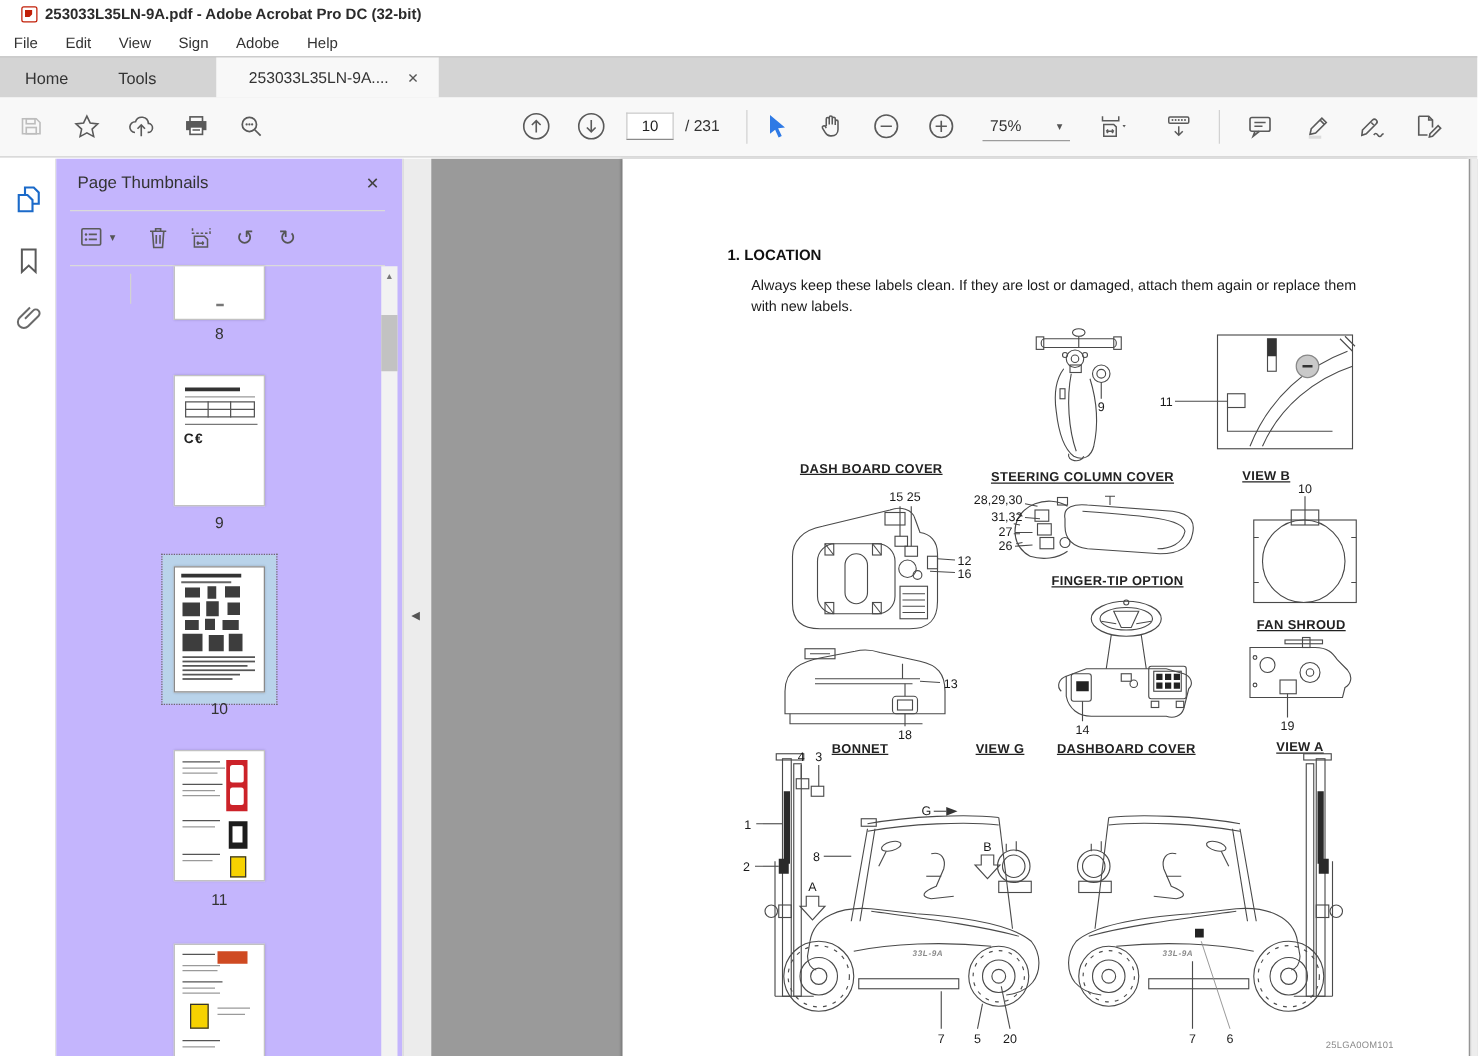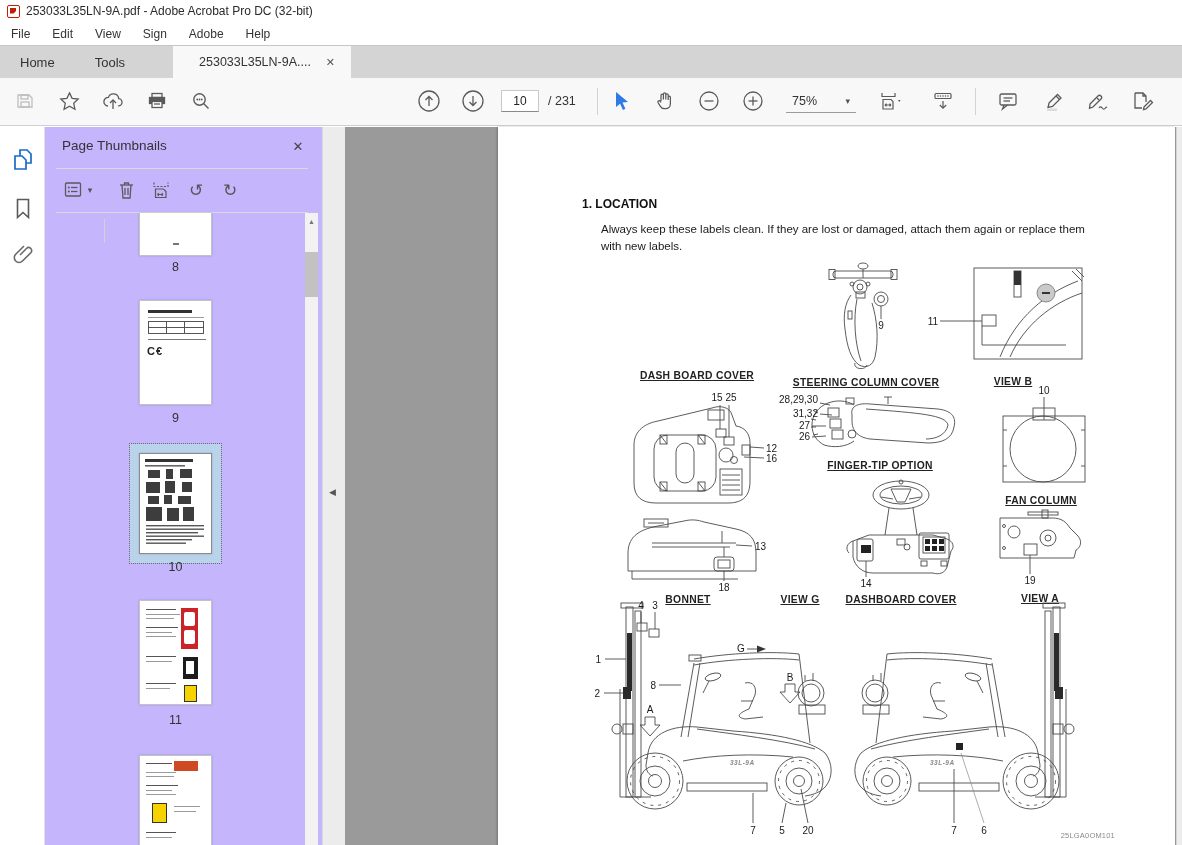--- a/index.html
+++ b/index.html
@@ -1,20 +1,20 @@
 <!DOCTYPE html>
 <html><head>
 <meta charset="utf-8">
 <style>
   * { box-sizing: border-box; margin: 0; padding: 0; }
   html,body { width:1182px; height:845px; overflow:hidden; }
   body { font-family:"Liberation Sans", sans-serif; background:#fff; position:relative; color:#333; }
 
   
-  .titlebar { height:22px; background:#fff; display:flex; align-items:center; padding-left:7px; font-size:12px; color:#2b2b2b; }
+  .titlebar { height:22px; background:#fff; display:flex; align-items:center; padding-left:17px; font-size:12px; color:#2b2b2b;font-weight:bold; }
   .pdficon { width:13px; height:13px; border:1.5px solid #c11e07; border-radius:2px; margin-right:6px; position:relative; }
   .pdficon::after { content:""; position:absolute; left:2px; top:2px; width:6px; height:6px; background:#c11e07; clip-path:polygon(0 0,100% 0,100% 60%,60% 100%,0 100%); }
   .menubar { height:23px; background:#fff; display:flex; align-items:center; font-size:12px; }
   .menubar .menu-item { padding:3px 11px; cursor:default; }
   .tabbar { height:33px; background:#d4d4d4; display:flex; align-items:stretch; border-top:1px solid #c6c6c6; }
   .tab { padding:0 20px; font-size:13px; display:flex; align-items:center; color:#333; }
   .tab.doc { background:#f8f8f8; width:178px; margin-left:28px; justify-content:space-between; padding:0 12px 0 26px; font-size:12.5px; }
   .tab-close { font-size:11px; color:#555; padding:2px 4px; }
 
   .toolbar { height:48px; background:#f8f8f8; border-bottom:1px solid #d0d0d0; position:relative; }
@@ -535,39 +535,39 @@
           <line x1="50" y1="21" x2="62" y2="22"></line>
           <line x1="42" y1="33" x2="56" y2="33"></line>
           <line x1="42" y1="44" x2="56" y2="43"></line>
         </g>
         <text x="48" y="10" text-anchor="end">28,29,30</text>
         <text x="48" y="24" text-anchor="end">31,32</text>
         <text x="40" y="36" text-anchor="end">27</text>
         <text x="40" y="47" text-anchor="end">26</text>
       </svg>
     </div>
-    <div class="cap" style="left:382px;top:333px">FINGER-TIP OPTION</div>
+    <div class="cap" style="left:396px;top:333px">FINGER-TIP OPTION</div>
 
     <div class="fig" style="left:495px;top:259px">
       <svg width="100" height="102" viewBox="0 0 100 102">
         <g fill="none" stroke="#4a4a4a" stroke-width="0.9">
           <rect x="10" y="30" width="82" height="66"></rect>
           <circle cx="50" cy="63" r="33"></circle>
           <rect x="40" y="22" width="22" height="12"></rect>
           <line x1="51" y1="22" x2="51" y2="34"></line>
           <line x1="10" y1="44" x2="14" y2="44"></line>
             <line x1="10" y1="80" x2="14" y2="80"></line>
           <line x1="88" y1="44" x2="92" y2="44"></line>
             <line x1="88" y1="80" x2="92" y2="80"></line>
           <line x1="51" y1="11" x2="51" y2="22"></line>
         </g>
         <text x="51" y="8" text-anchor="middle">10</text>
       </svg>
     </div>
-    <div class="cap" style="left:543px;top:368px">FAN COLUMN</div>
+    <div class="cap" style="left:543px;top:368px">FAN SHROUD</div>
 
     <div class="fig" style="left:120px;top:386px">
       <svg width="150" height="82" viewBox="0 0 150 82">
         <g fill="none" stroke="#4a4a4a" stroke-width="0.9">
           <path d="M10,58 V40 C10,22 24,16 40,13 L66,8 C74,6 80,7 86,9 L118,16 C132,19 138,26 138,40 V58 Z"></path>
           <path d="M14,58 V66 H120"></path>
           <rect x="26" y="6" width="24" height="8"></rect>
           <line x1="30" y1="10" x2="46" y2="10"></line>
           <path d="M34,30 H118 M34,34 H112"></path>
           <line x1="104" y1="18" x2="104" y2="30"></line>

